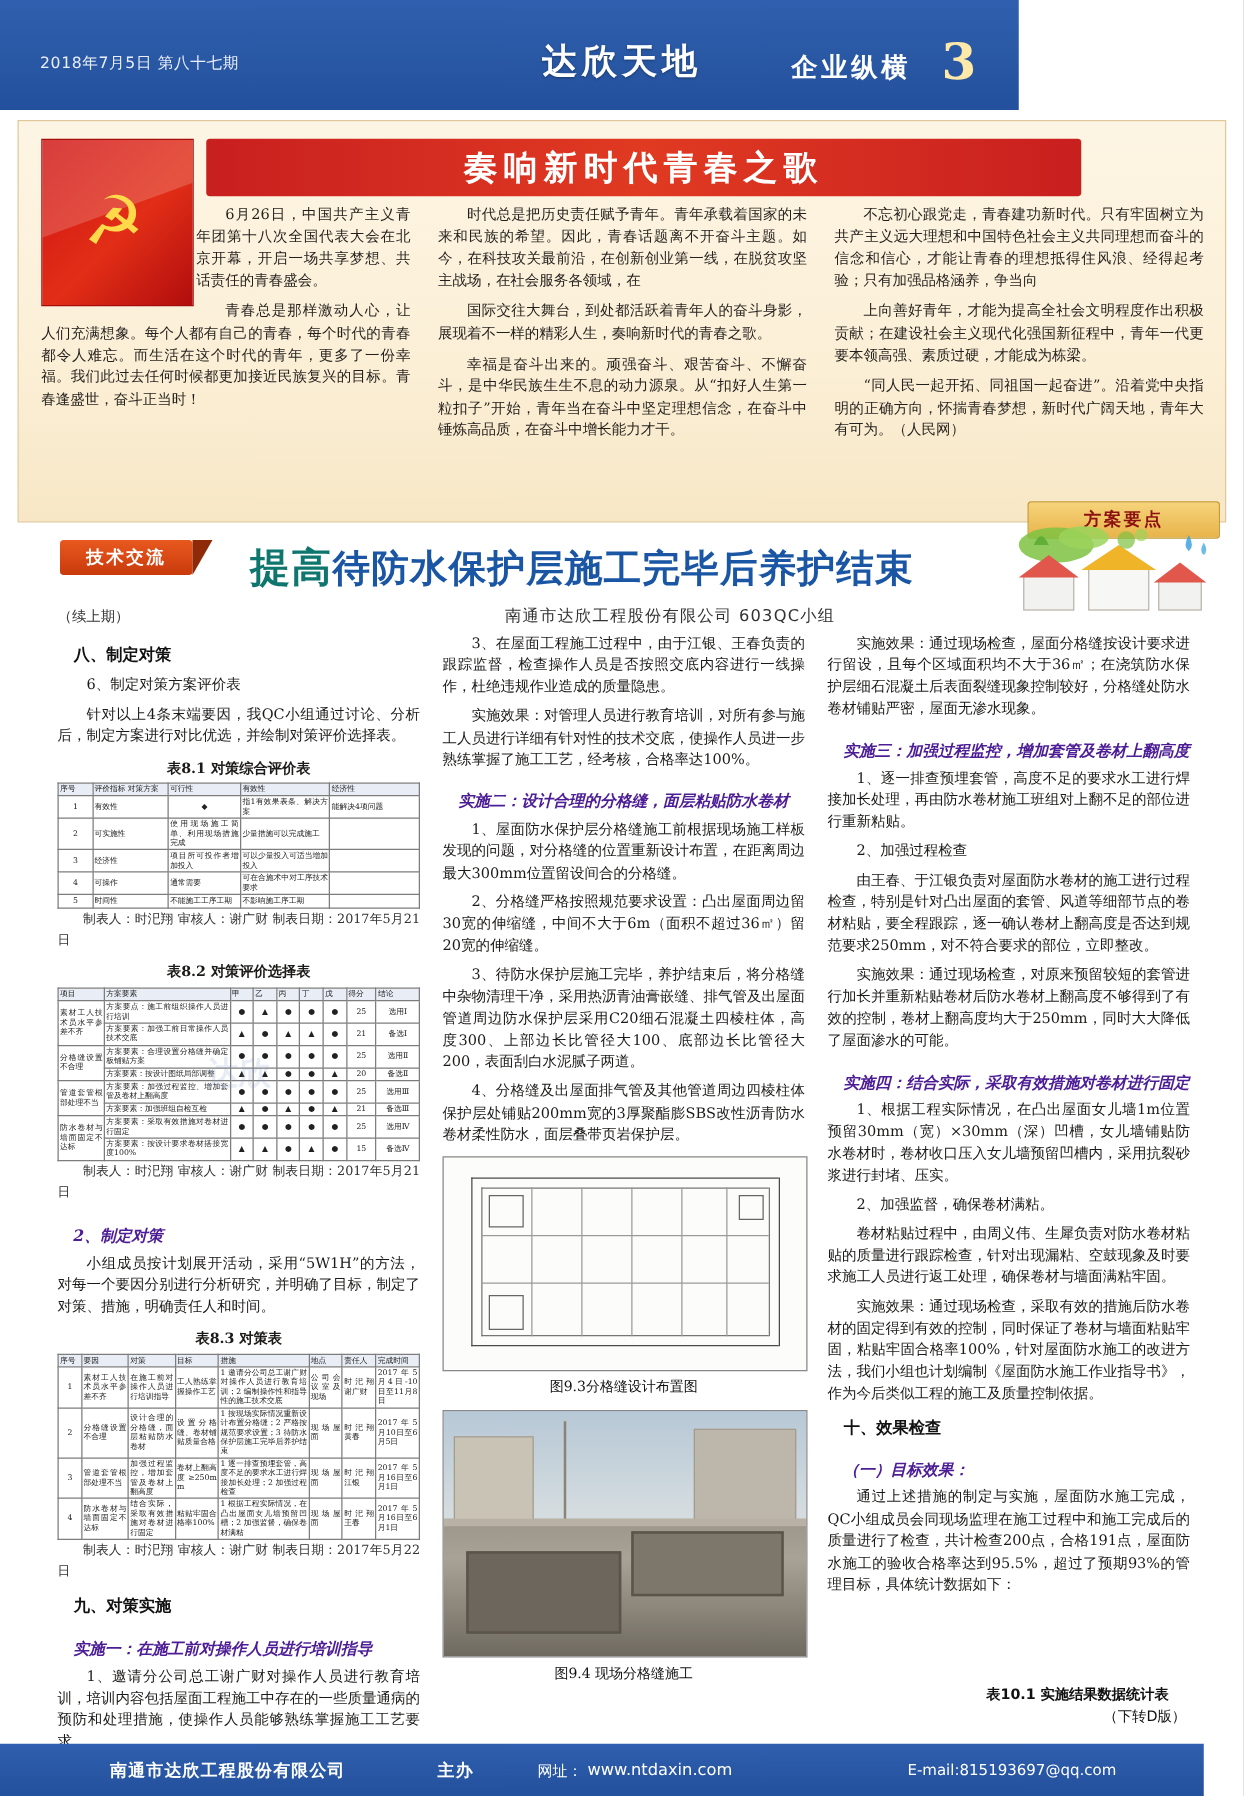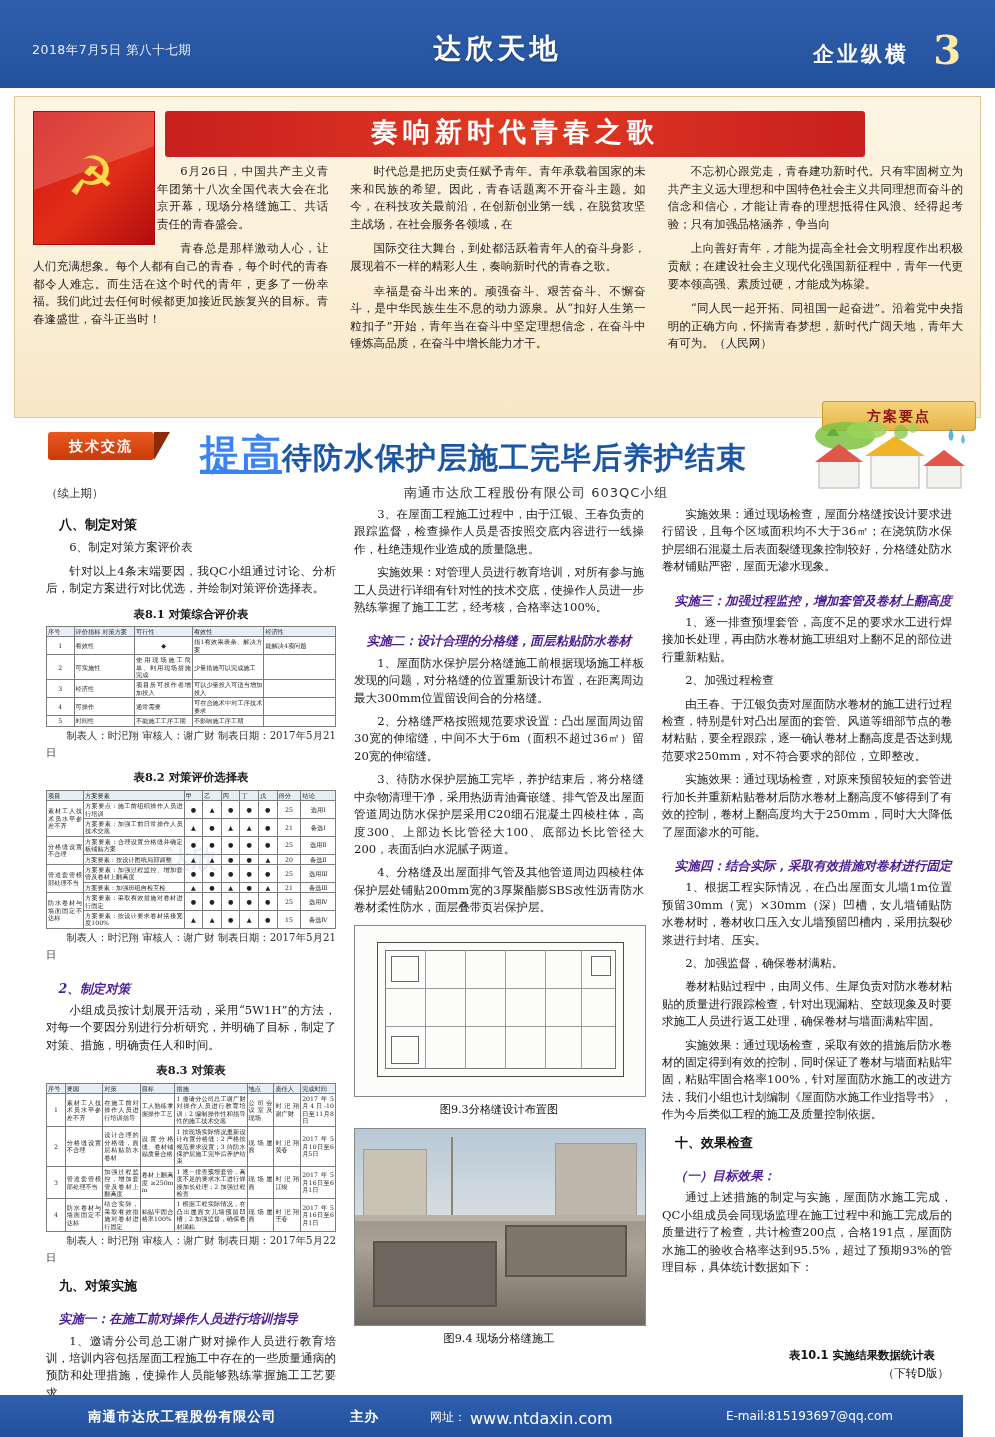--- a/index.html
+++ b/index.html
@@ -3,21 +3,21 @@
 <meta charset="utf-8">
 <style>
   html,body{margin:0;padding:0;background:#b9b9b9;}
   body{font-family:"DejaVu Sans","Liberation Sans",sans-serif;}
   .page{
     width:995px;height:1437px;position:relative;background:#ffffff;
     box-sizing:border-box;overflow:hidden;
   }
   
   .masthead{
-    position:absolute;left:0;top:0;width:995px;height:88px;
+    position:absolute;left:0;top:0;width:815px;height:88px;
     background:linear-gradient(180deg,#2f5fae 0%,#2a59a6 45%,#23509c 100%);
     color:#fff;
   }
   .mast-date{
     position:absolute;left:32px;top:42px;font-size:12.5px;letter-spacing:.5px;
     color:#e9eefb;
   }
   .mast-title{
     position:absolute;left:0;top:30px;width:995px;text-align:center;
     font-family:"DejaVu Serif","Liberation Serif",serif;
@@ -37,21 +37,21 @@
     position:absolute;left:14px;top:96px;width:967px;height:322px;
     background:linear-gradient(180deg,#fdf5e4 0%,#fbefd6 60%,#f7e7c6 100%);
     border:1px solid #e0c89a;box-sizing:border-box;
   }
   .top-headline{
     position:absolute;left:150px;top:14px;width:700px;height:46px;
     background:linear-gradient(90deg,#c81f1f 0%,#e03a22 50%,#c81f1f 100%);
     border-radius:3px;
     color:#fff;font-size:27px;font-weight:bold;letter-spacing:5px;
     text-align:center;line-height:46px;
-    font-family:Liberation Mono, monospace;
+    font-family:Liberation Serif, serif;
   }
   .flag-box{
     position:absolute;left:18px;top:14px;width:120px;height:132px;
     background:linear-gradient(135deg,#cf1212 0%,#e22e17 55%,#b10d0d 100%);
     border:1px solid #a50d0d;overflow:hidden;
   }
   .emblem{
     position:absolute;left:26px;top:34px;width:62px;height:62px;
     color:#ffd94a;font-size:54px;line-height:62px;text-align:center;
   }
@@ -90,21 +90,21 @@
     position:absolute;left:154px;top:432px;width:0;height:0;
     border-top:28px solid #8e2a08;border-right:16px solid transparent;
   }
   .main-title{
     position:absolute;left:200px;top:428px;width:640px;height:52px;
     font-family:"DejaVu Serif","Liberation Serif",serif;
     font-size:30px;font-weight:bold;color:#1b56a4;letter-spacing:1px;
     line-height:52px;white-space:nowrap;
   }
   .main-title .big{
-    font-size:40px;color:#3b82f6;text-decoration:underline;
+    font-size:32px;color:#0f766e;
   }
   .main-sub{
     position:absolute;left:404px;top:484px;font-size:13px;color:#333;
     letter-spacing:1px;
   }
   .house-art{
     position:absolute;right:18px;top:420px;width:176px;height:72px;
   }
   .continued{
     position:absolute;left:46px;top:486px;font-size:11.5px;color:#333;
@@ -176,21 +176,21 @@
   .ph-bldg2{position:absolute;left:200px;top:14px;width:80px;height:72px;background:#bdb7ab;border:1px solid #a39c8f;}
   .ph-crane{position:absolute;left:96px;top:8px;width:2px;height:78px;background:#8a8477;}
   
   .footer{
     position:absolute;left:0;bottom:0;width:963px;height:42px;
     background:linear-gradient(180deg,#2f5fae 0%,#23509c 100%);color:#fff;
   }
   .footer .f-company{position:absolute;left:88px;top:13px;font-size:13.5px;font-weight:bold;letter-spacing:1px;}
   .footer .f-host{position:absolute;left:350px;top:13px;font-size:13.5px;font-weight:bold;letter-spacing:1px;}
   .footer .f-weblabel{position:absolute;left:430px;top:14px;font-size:12px;}
-  .footer .f-web{position:absolute;left:470px;top:14px;font-size:16px;}
+  .footer .f-web{position:absolute;left:470px;top:14px;font-size:13px;}
   .footer .f-mail{position:absolute;right:70px;top:14px;font-size:12px;}
   .bottom-note{
     position:absolute;right:46px;bottom:56px;font-size:11.5px;color:#111;
   }
   .tbl-cap-bottom{
     position:absolute;right:60px;bottom:74px;font-size:11.4px;font-weight:bold;color:#111;
   }
 </style>
 </head>
 <body>
@@ -206,21 +206,21 @@
 
   <div class="top-block">
     <div class="flag-box">
       <div class="flag-gleam"></div>
       <div class="emblem">☭</div>
     </div>
     <div class="top-headline">奏响新时代青春之歌</div>
 
     <div class="top-cols">
       <div class="spacer-flag"></div>
-      <p class="first">6月26日，中国共产主义青年团第十八次全国代表大会在北京开幕，现场分格缝施工、共话责任的青春盛会。</p>
+      <p class="first">6月26日，中国共产主义青年团第十八次全国代表大会在北京开幕，开启一场共享梦想、共话责任的青春盛会。</p>
       <p>青春总是那样激动人心，让人们充满想象。每个人都有自己的青春，每个时代的青春都令人难忘。而生活在这个时代的青年，更多了一份幸福。我们此过去任何时候都更加接近民族复兴的目标。青春逢盛世，奋斗正当时！</p>
       <p>时代总是把历史责任赋予青年。青年承载着国家的未来和民族的希望。因此，青春话题离不开奋斗主题。如今，在科技攻关最前沿，在创新创业第一线，在脱贫攻坚主战场，在社会服务各领域，在</p>
       <p>国际交往大舞台，到处都活跃着青年人的奋斗身影，展现着不一样的精彩人生，奏响新时代的青春之歌。</p>
       <p>幸福是奋斗出来的。顽强奋斗、艰苦奋斗、不懈奋斗，是中华民族生生不息的动力源泉。从“扣好人生第一粒扣子”开始，青年当在奋斗中坚定理想信念，在奋斗中锤炼高品质，在奋斗中增长能力才干。</p>
       <p>不忘初心跟党走，青春建功新时代。只有牢固树立为共产主义远大理想和中国特色社会主义共同理想而奋斗的信念和信心，才能让青春的理想抵得住风浪、经得起考验；只有加强品格涵养，争当向</p>
       <p>上向善好青年，才能为提高全社会文明程度作出积极贡献；在建设社会主义现代化强国新征程中，青年一代更要本领高强、素质过硬，才能成为栋梁。</p>
       <p>“同人民一起开拓、同祖国一起奋进”。沿着党中央指明的正确方向，怀揣青春梦想，新时代广阔天地，青年大有可为。（人民网）</p>
     </div>
     <div class="party-badge">方案要点</div>
   </div>

